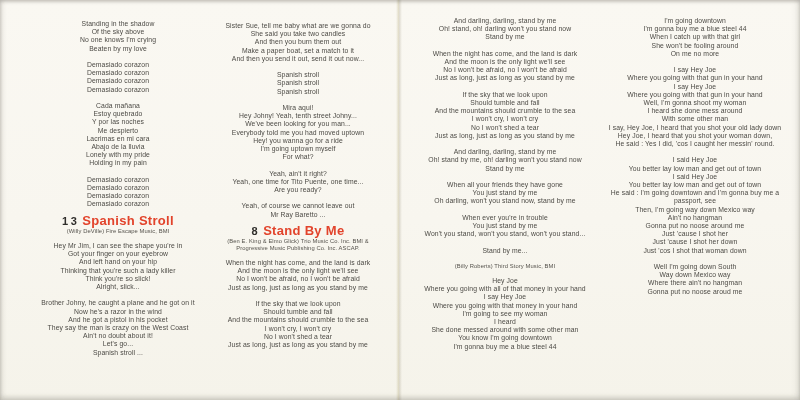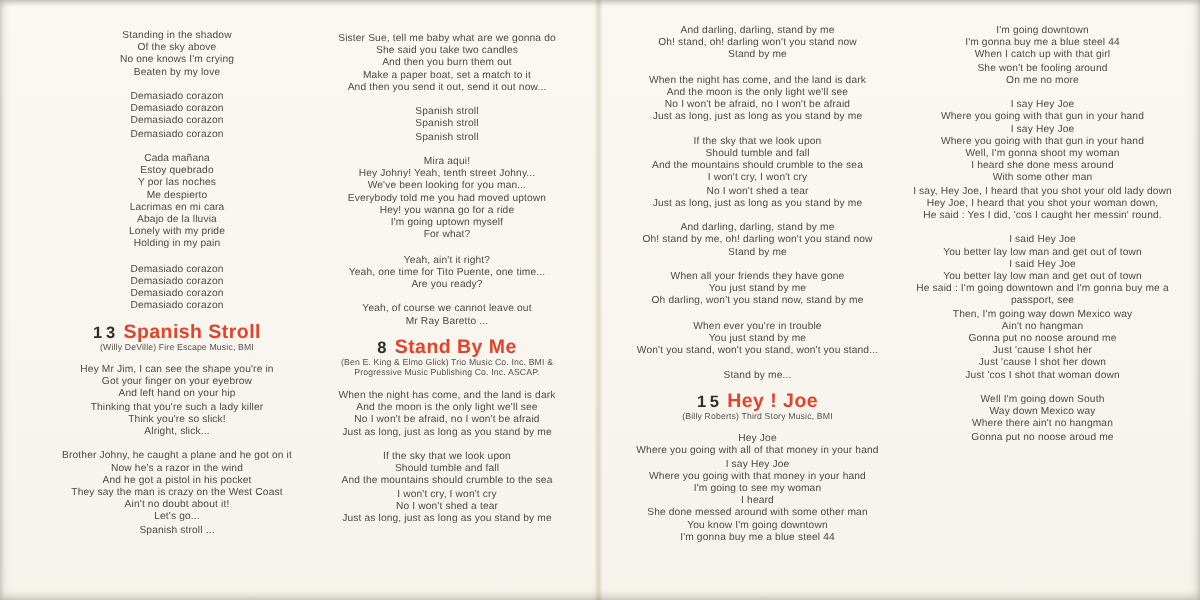--- a/index.html
+++ b/index.html
@@ -198,21 +198,20 @@
         <div class="line">Oh darling, won't you stand now, stand by me</div>
       </div>
       <div class="stanza">
         <div class="line">When ever you're in trouble</div>
         <div class="line">You just stand by me</div>
         <div class="line">Won't you stand, won't you stand, won't you stand...</div>
       </div>
       <div class="stanza">
         <div class="line">Stand by me...</div>
       </div>
-      <div class="song-heading"><span class="song-number">15</span><span class="song-name">Hey ! Joe</span></div>
       <div class="song-credits">
         <div class="credit">(Billy Roberts)  Third Story Music, BMI</div>
       </div>
       <div class="stanza">
         <div class="line">Hey Joe</div>
         <div class="line">Where you going with all of that money in your hand</div>
         <div class="line">I say Hey Joe</div>
         <div class="line">Where you going with that money in your hand</div>
         <div class="line">I'm going to see my woman</div>
         <div class="line">I heard</div>

